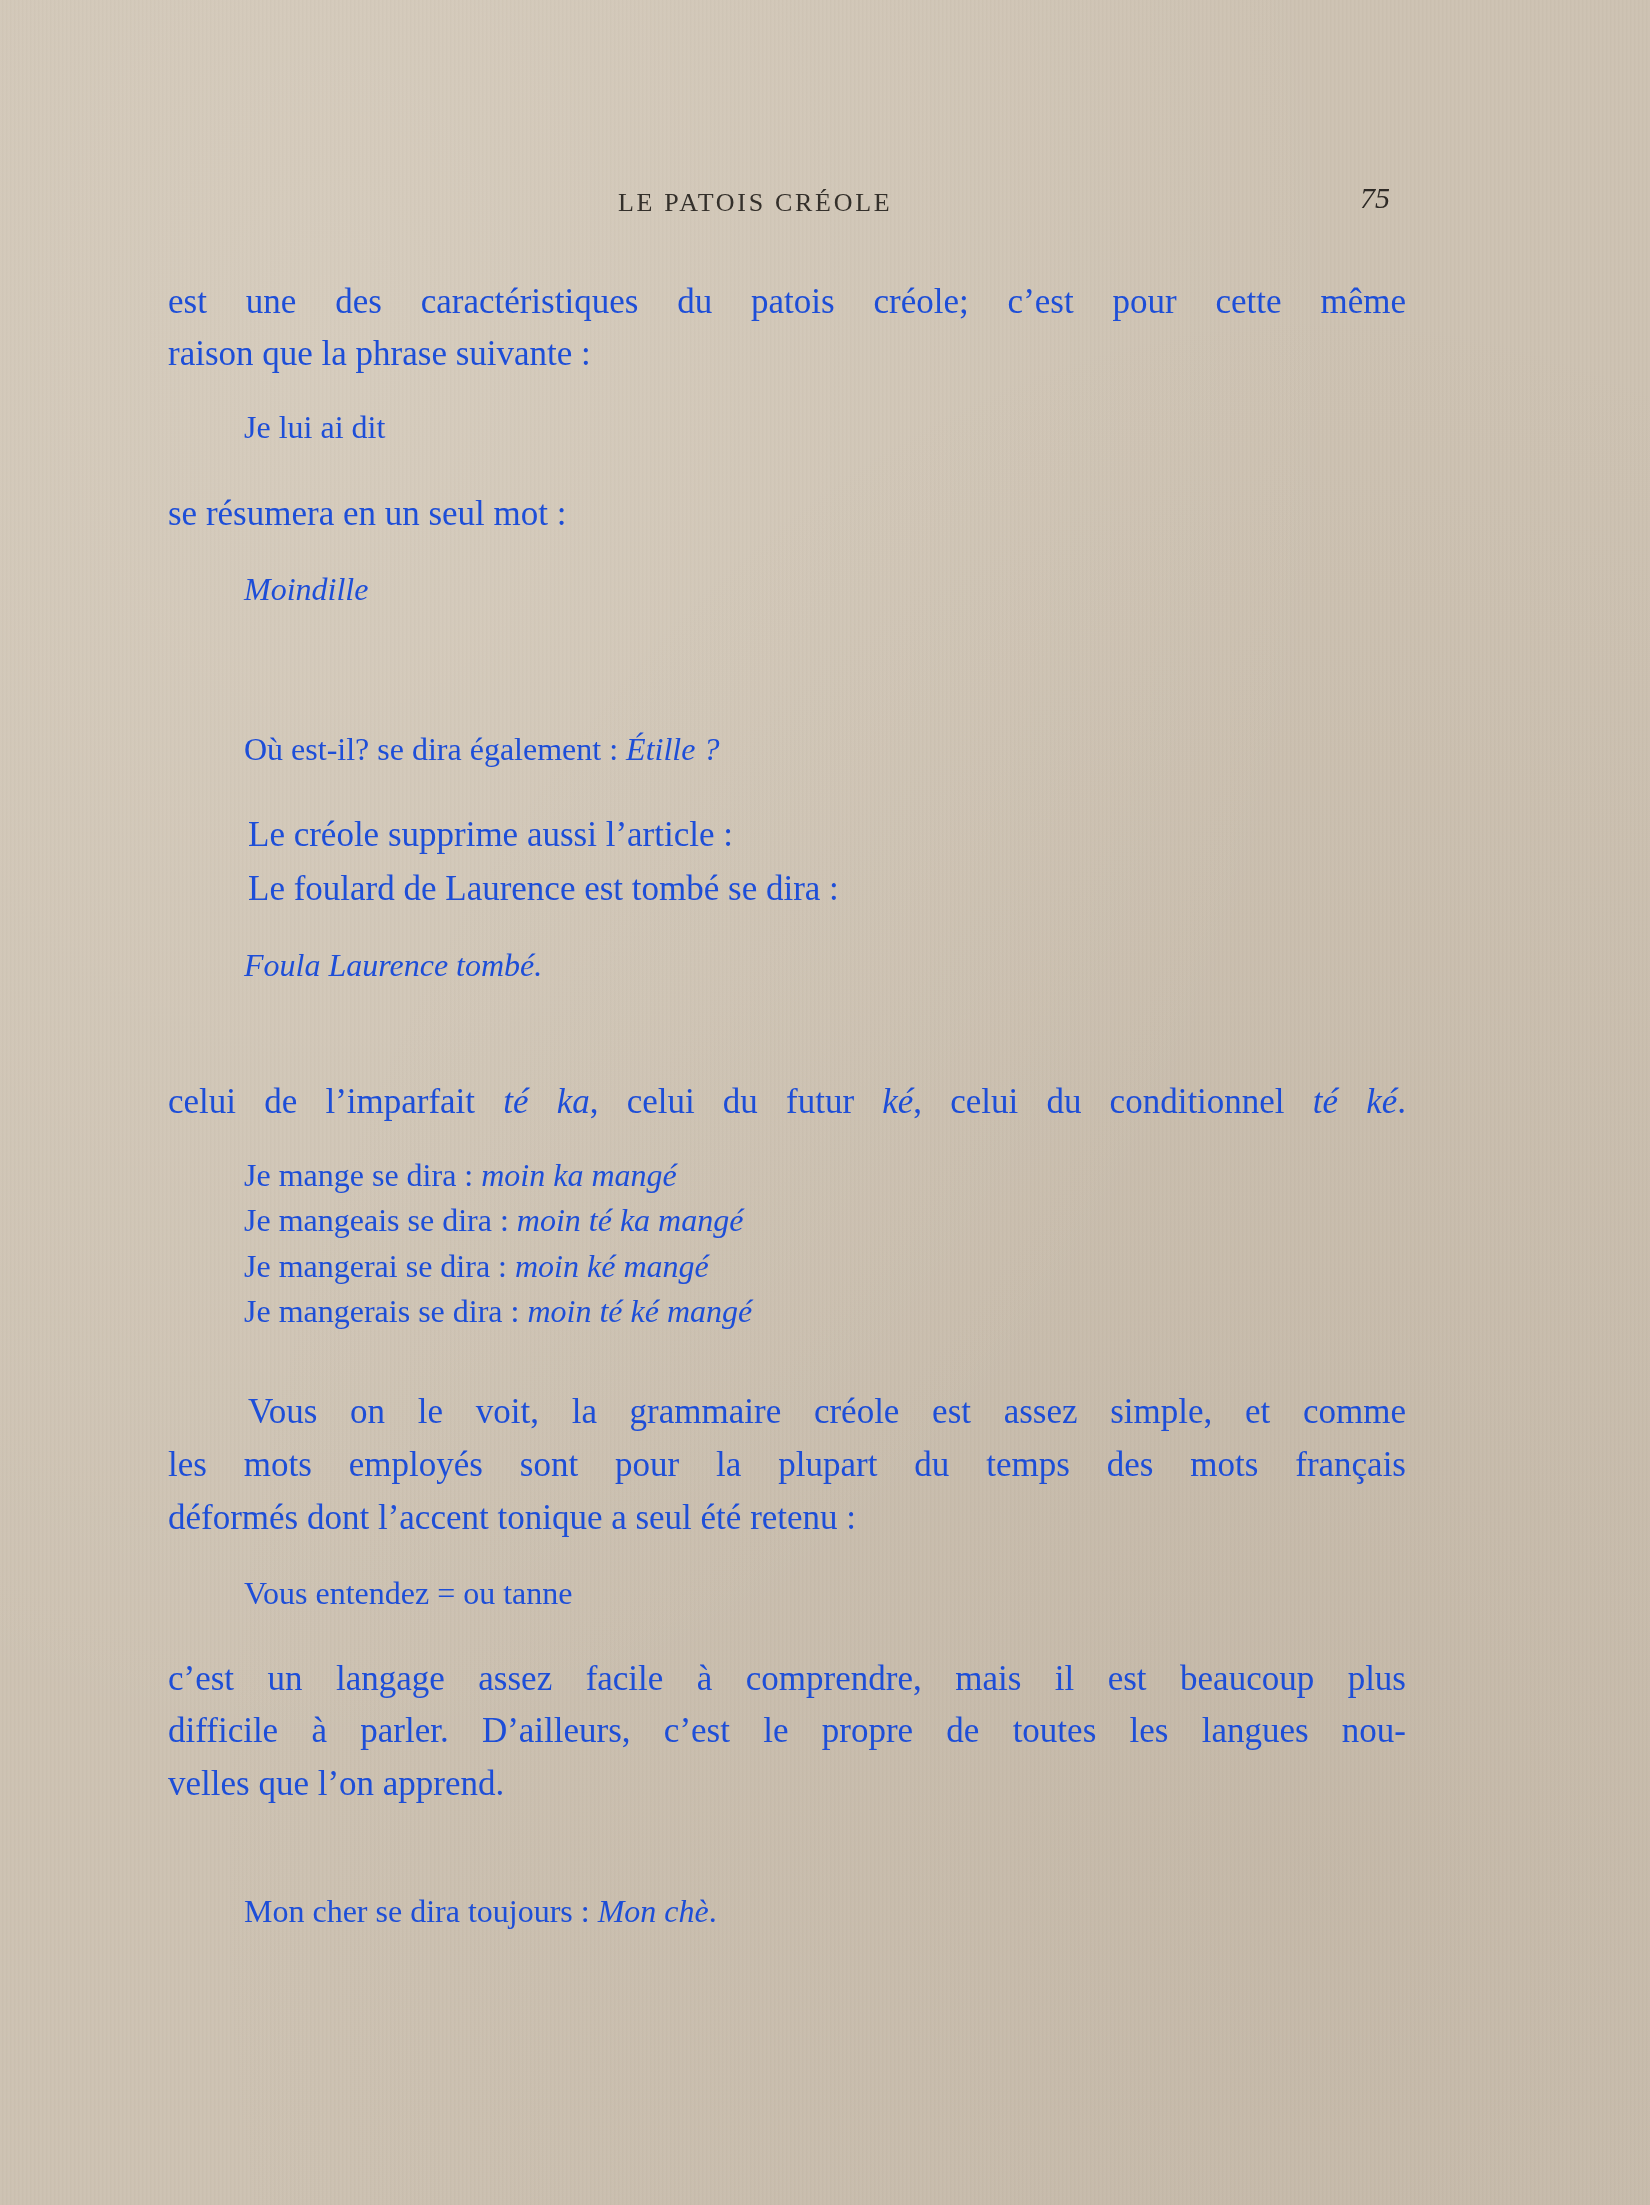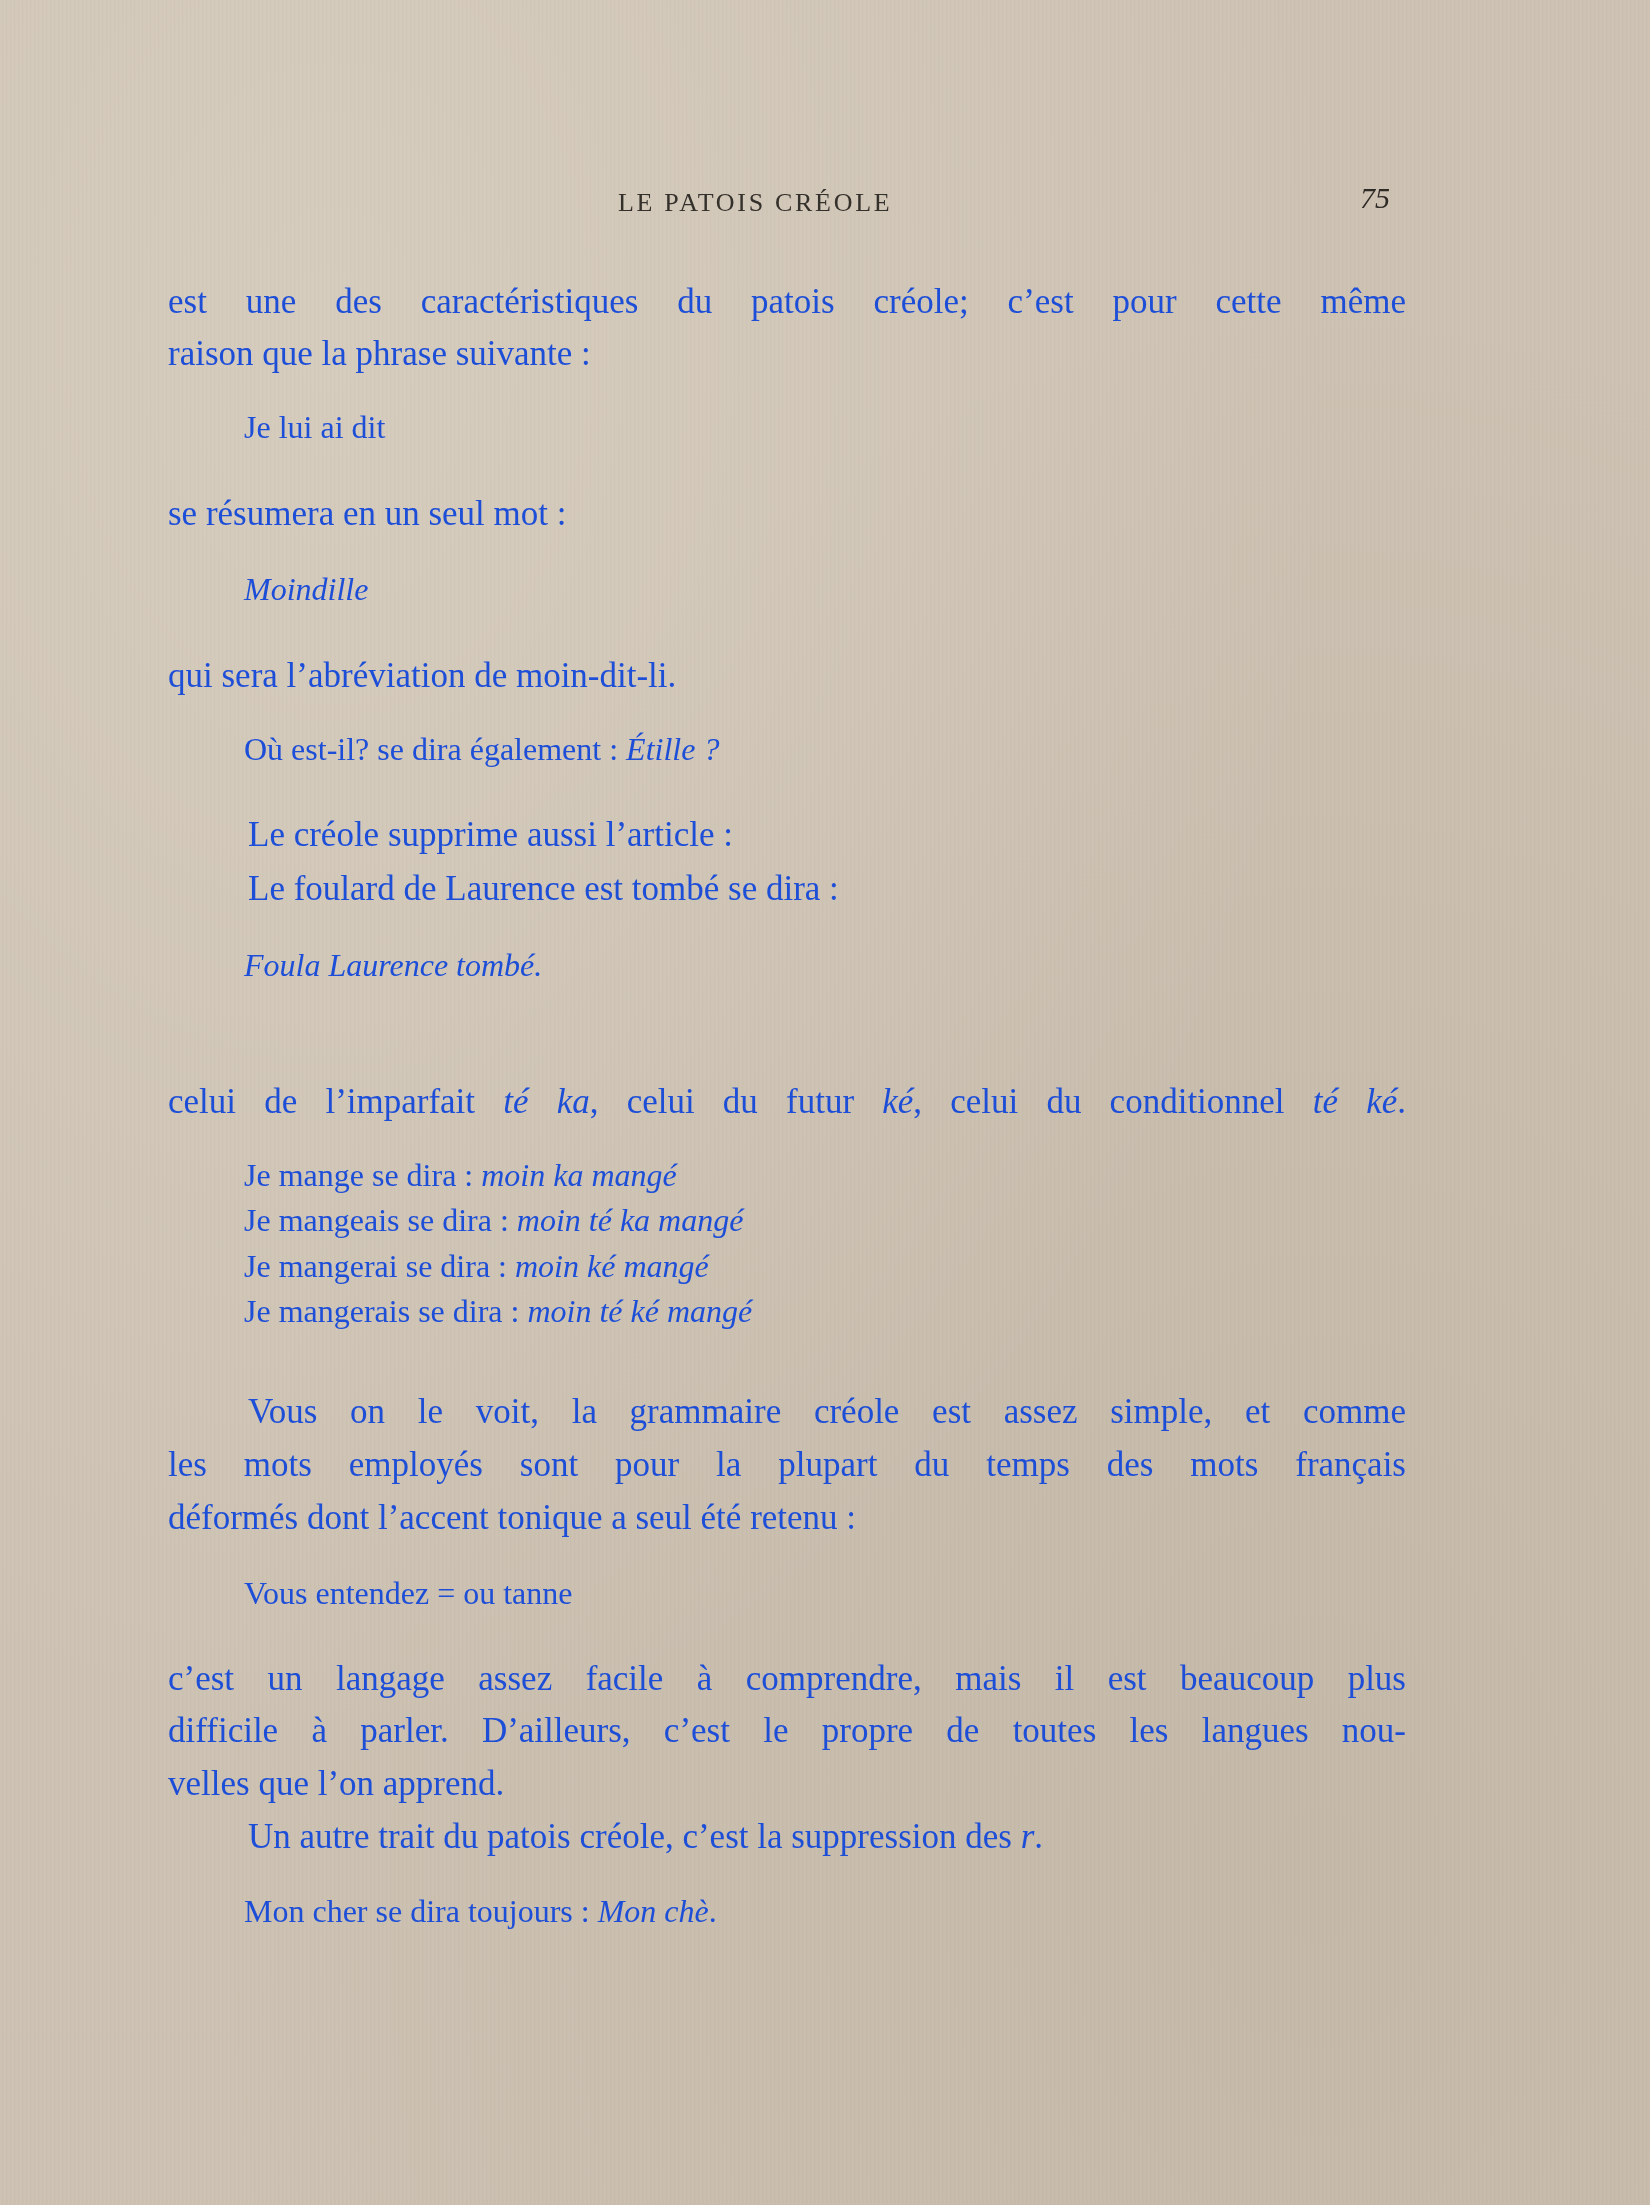--- a/index.html
+++ b/index.html
@@ -88,21 +88,20 @@
 
   <div class="line full" style="top:284px;">est une des caractéristiques du patois créole; c’est pour cette même</div>
   <div class="line full-last" style="top:336px;">raison que la phrase suivante :</div>
 
   <div class="line example" style="top:411px;">Je lui ai dit</div>
 
   <div class="line full-last" style="top:496px;">se résumera en un seul mot :</div>
 
   <div class="line example it" style="top:573px;">Moindille</div>
 
-  <div class="line full-last" style="top:658px;">qui sera l’abréviation de moin-dit-li.</div>
 
   <div class="line example" style="top:733px;">
     <span>Où est-il? se dira également : </span><span class="it">Étille ?</span>
   </div>
 
   <div class="line indent" style="top:817px;">Le créole supprime aussi l’article :</div>
   <div class="line indent" style="top:871px;">Le foulard de Laurence est tombé se dira :</div>
 
   <div class="line example it" style="top:949px;">Foula Laurence tombé.</div>
 
@@ -126,22 +125,19 @@
   <div class="line indent-full" style="top:1394px;">Vous on le voit, la grammaire créole est assez simple, et comme</div>
   <div class="line full" style="top:1447px;">les mots employés sont pour la plupart du temps des mots français</div>
   <div class="line full-last" style="top:1500px;">déformés dont l’accent tonique a seul été retenu :</div>
 
   <div class="line example" style="top:1577px;">Vous entendez = ou tanne</div>
 
   <div class="line full" style="top:1661px;">c’est un langage assez facile à comprendre, mais il est beaucoup plus</div>
   <div class="line full" style="top:1713px;">difficile à parler. D’ailleurs, c’est le propre de toutes les langues nou-</div>
   <div class="line full-last" style="top:1766px;">velles que l’on apprend.</div>
 
-  <div class="line indent" style="top:1819px;">
-    <span>Un autre trait du patois créole, c’est la suppression des </span><span class="it">r</span><span>.</span>
-  </div>
 
   <div class="line example" style="top:1895px;">
     <span>Mon cher se dira toujours : </span><span class="it">Mon chè</span><span>.</span>
   </div>
 
 </div>
 
 
 </body></html>

